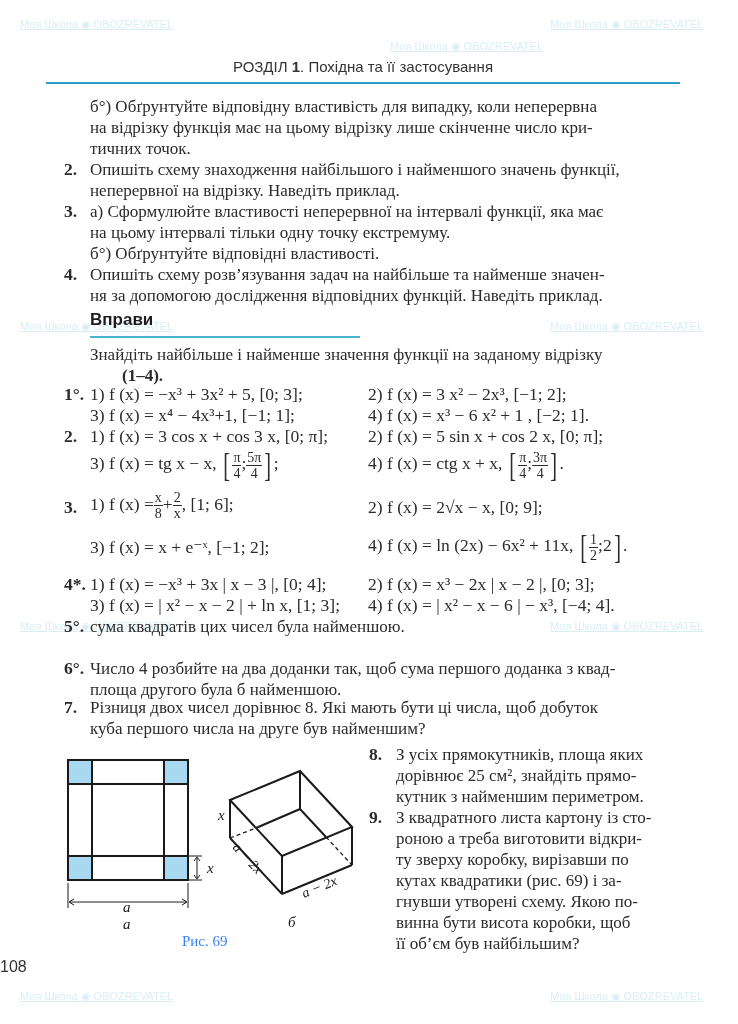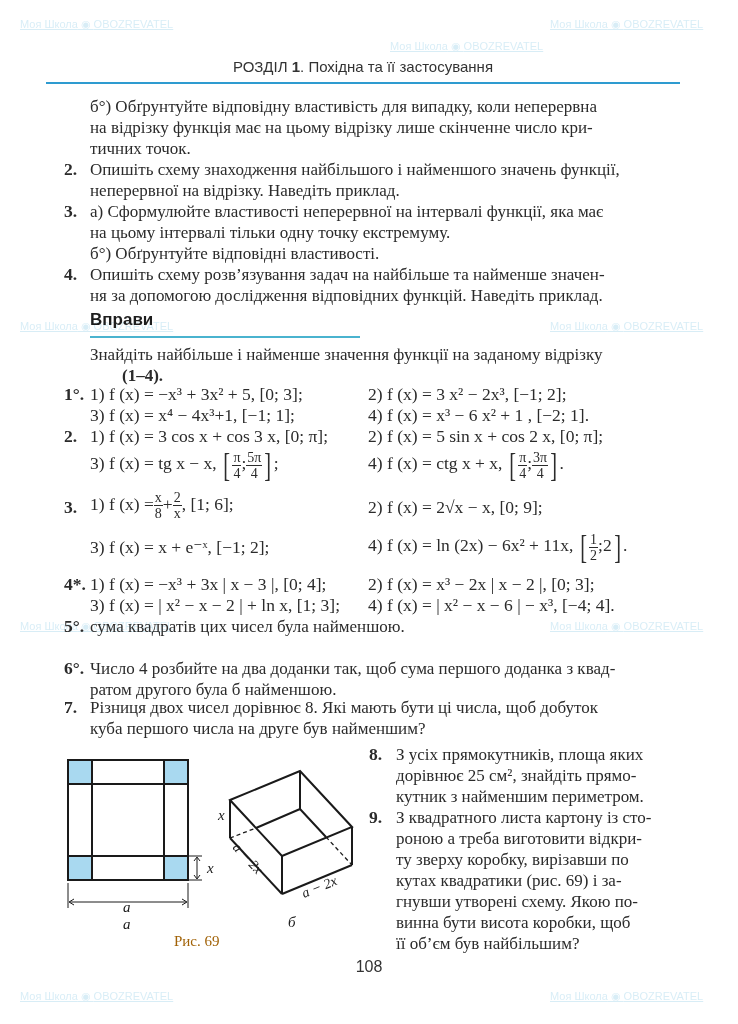--- a/index.html
+++ b/index.html
@@ -37,22 +37,22 @@
     font-size: 17.5px; color: #2b2b2b; white-space: nowrap;
   }
   .bl { font-weight: bold; margin-left: 32px; }
 
   .frac { display: inline-block; vertical-align: middle; text-align: center; font-size: 14px; line-height: 15px; }
   .frac > span { display: block; padding: 0 1px; }
   .frac > span.top { border-bottom: 1px solid #2b2b2b; }
   .bracket { display: inline-block; vertical-align: middle; font-size: 34px; line-height: 34px; transform: scaleX(0.6); }
 
   #fig { position: absolute; left: 60px; top: 748px; }
-  #fig-caption { position: absolute; left: 174px; top: 933px; font-family: "Liberation Serif", serif; font-size: 15px; color: #a16207; }
-  #page-number { position: absolute; left: 0; width: 738px; top: 958px; text-align: center; font-family: "Liberation Sans", sans-serif; font-size: 16px; color: #333; }
+  #fig-caption { position: absolute; left: 182px; top: 933px; font-family: "Liberation Serif", serif; font-size: 15px; color: #3b82f6; }
+  #page-number { position: absolute; left: 0; width: 738px; top: 958px; text-align: left; font-family: "Liberation Sans", sans-serif; font-size: 16px; color: #333; }
 
   .wm { position: absolute; font-family: "Liberation Sans", sans-serif; font-size: 11px; color: #b9dff0; opacity: 0.55; pointer-events: none; white-space: nowrap; text-decoration: underline; }
 </style>
 </head>
 <body>
 
 <div class="wm" style="left:20px;top:18px"><span>Моя Школа</span> ◉ <span>OBOZREVATEL</span></div>
 <div class="wm" style="left:390px;top:40px"><span>Моя Школа</span> ◉ <span>OBOZREVATEL</span></div>
 <div class="wm" style="left:550px;top:18px"><span>Моя Школа</span> ◉ <span>OBOZREVATEL</span></div>
 <div class="wm" style="left:20px;top:320px"><span>Моя Школа</span> ◉ <span>OBOZREVATEL</span></div>
@@ -133,21 +133,21 @@
 <div class="ex" style="left:368px;top:595px">4) f (x) = | x² − x − 6 | − x³, [−4; 4].</div>
 
 <div class="num" style="top:616px">5°.</div>
 <div class="para" style="top:616px">
   <span class="line">сума квадратів цих чисел була найменшою.</span>
 </div>
 
 <div class="num" style="top:658px">6°.</div>
 <div class="para" style="top:658px">
   <span class="line">Число 4 розбийте на два доданки так, щоб сума першого доданка з квад-</span>
-  <span class="line">ратом другого була б найменшою.</span>
+  <span class="line">площа другого була б найменшою.</span>
 </div>
 
 <div class="num" style="top:697px">7.</div>
 <div class="para" style="top:697px">
   <span class="line">Різниця двох чисел дорівнює 8. Які мають бути ці числа, щоб добуток</span>
   <span class="line">куба першого числа на друге був найменшим?</span>
 </div>
 
 <div class="num" style="left:369px;top:744px">8.</div>
 <div class="para" style="left:396px;width:280px;top:744px">

